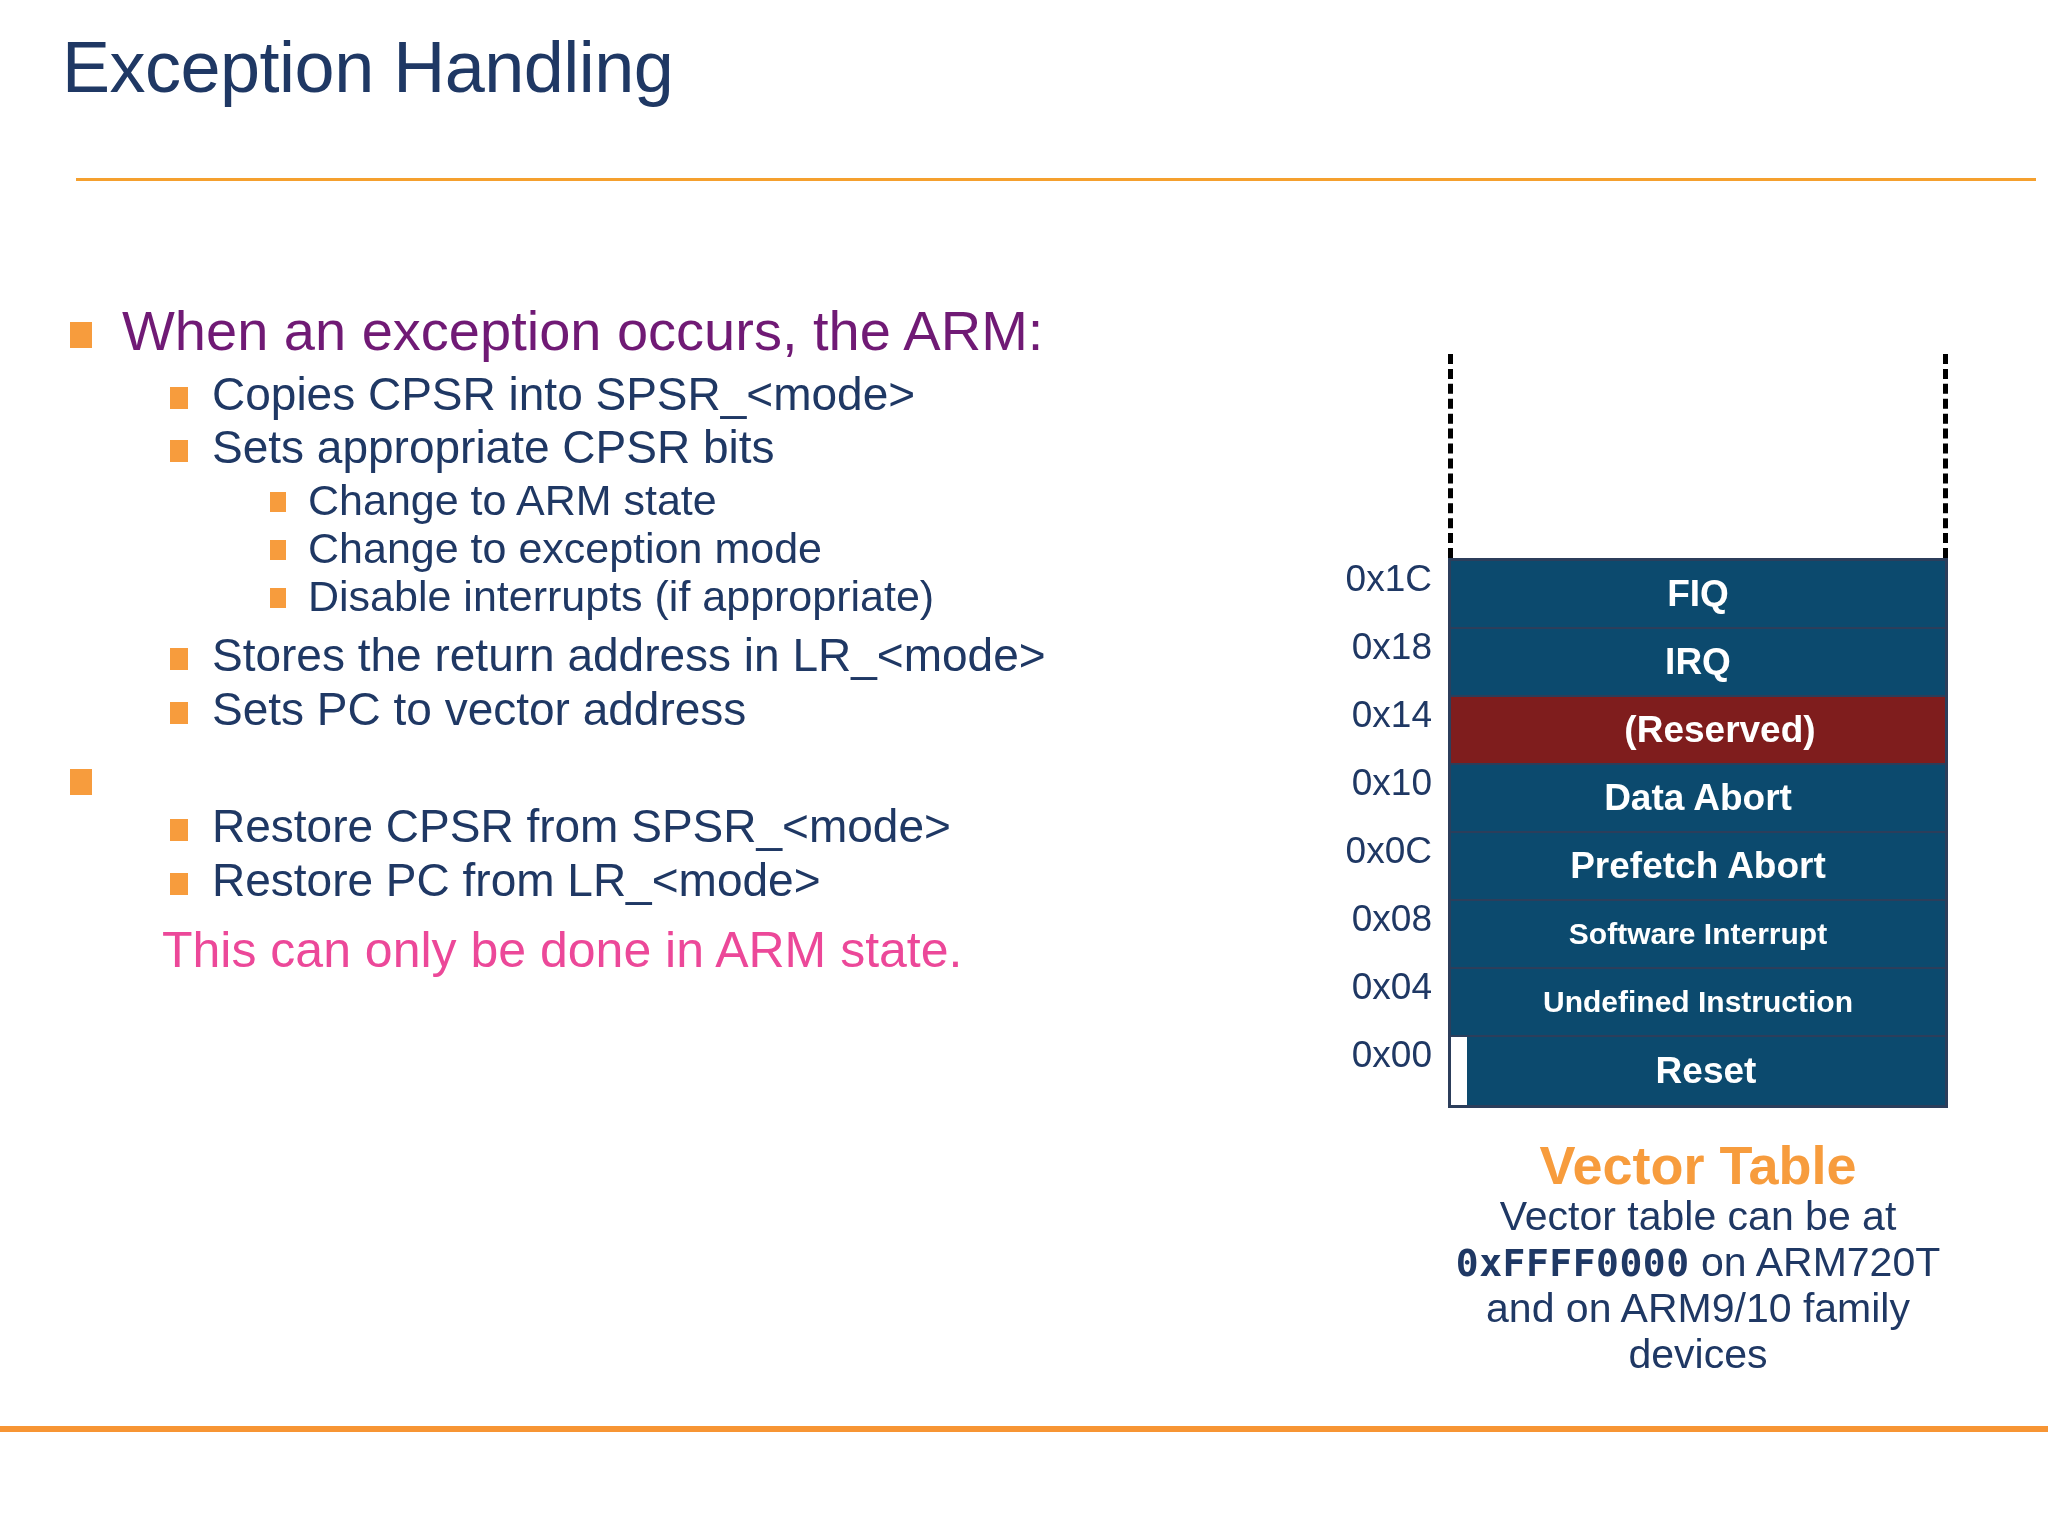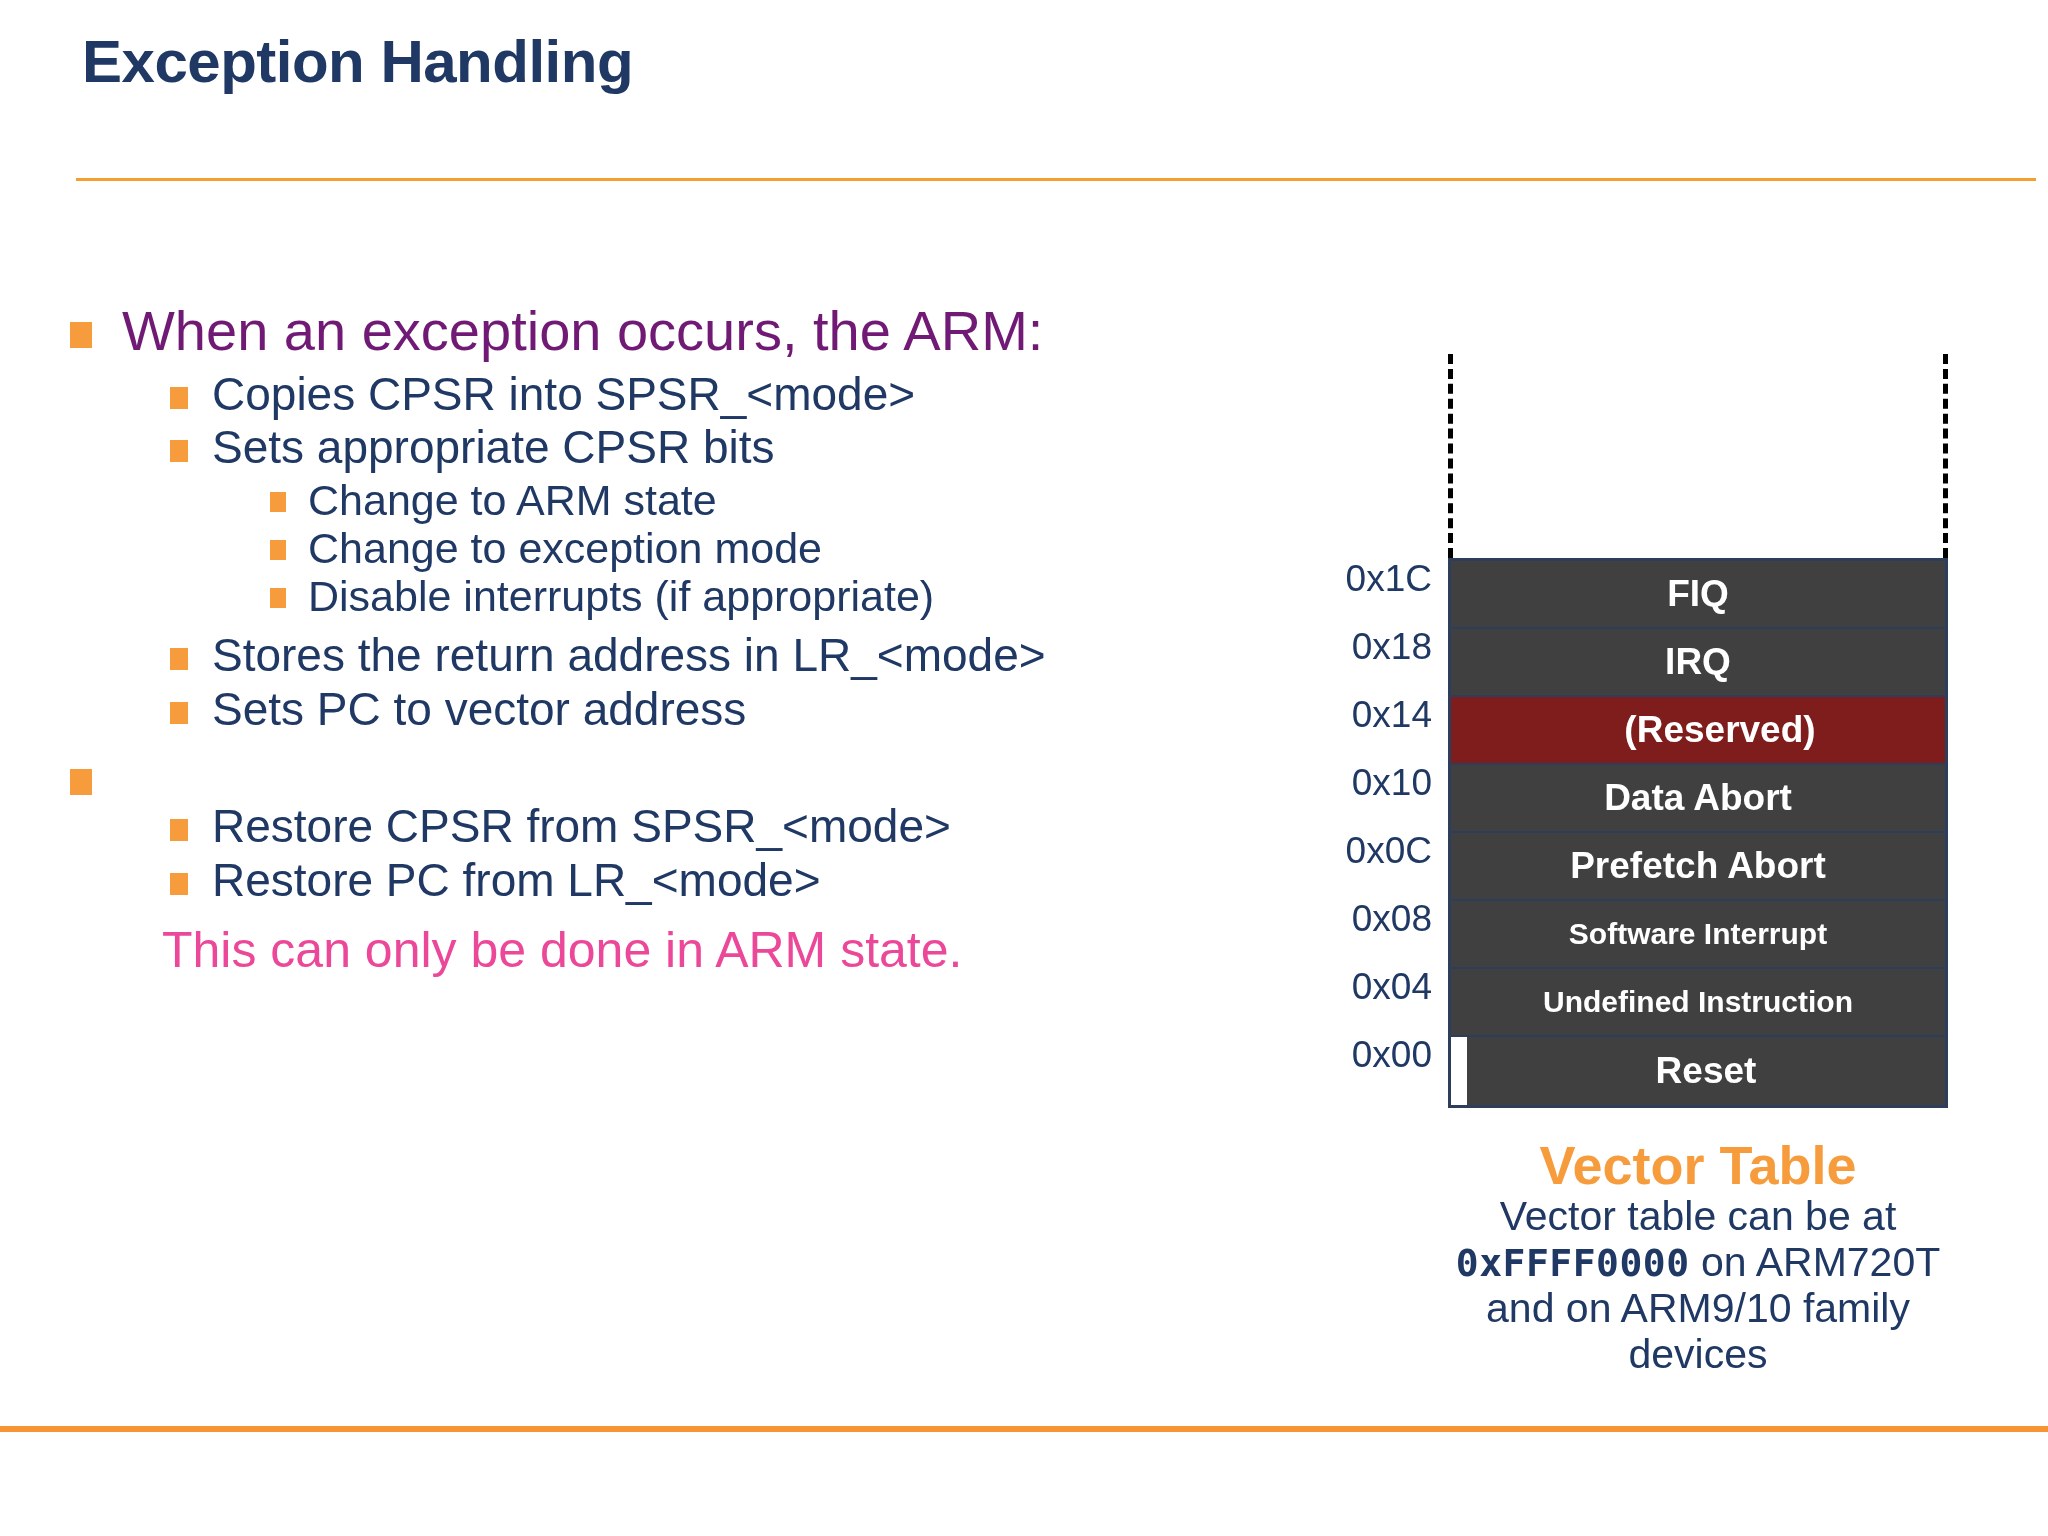--- a/index.html
+++ b/index.html
@@ -18,27 +18,26 @@
     position: absolute;
     inset: 0;
     background: #ffffff;
   }
 
   
   .title {
     position: absolute;
     left: 62px;
     top: 30px;
-    font-size: 60px;
-    font-weight: bold;
+    font-size: 72px;
+    font-weight: normal;
     color: #1F3864;
     letter-spacing: -0.5px;
     line-height: 1.05;
     white-space: nowrap;
-    margin-left: 20px;
   }
   .title-rule {
     position: absolute;
     left: 76px;
     top: 178px;
     width: 1960px;
     height: 3px;
     background: #F5A02E;
   }
   .footer-rule {
@@ -117,21 +116,21 @@
 
   .vt-table {
     border: 3px solid #2C3E5B;
     border-collapse: collapse;
     width: 500px;
     box-sizing: border-box;
   }
   .vt-row {
     height: 68px;
     border-bottom: 2px solid #2C3E5B;
-    background: #404040;
+    background: #0c4a6e;
     color: #ffffff;
     display: flex;
     align-items: center;
     justify-content: center;
     box-sizing: border-box;
     font-weight: bold;
     font-size: 37px;
     white-space: nowrap;
   }
   .vt-row:last-child { border-bottom: none; margin-left: 16px; }

